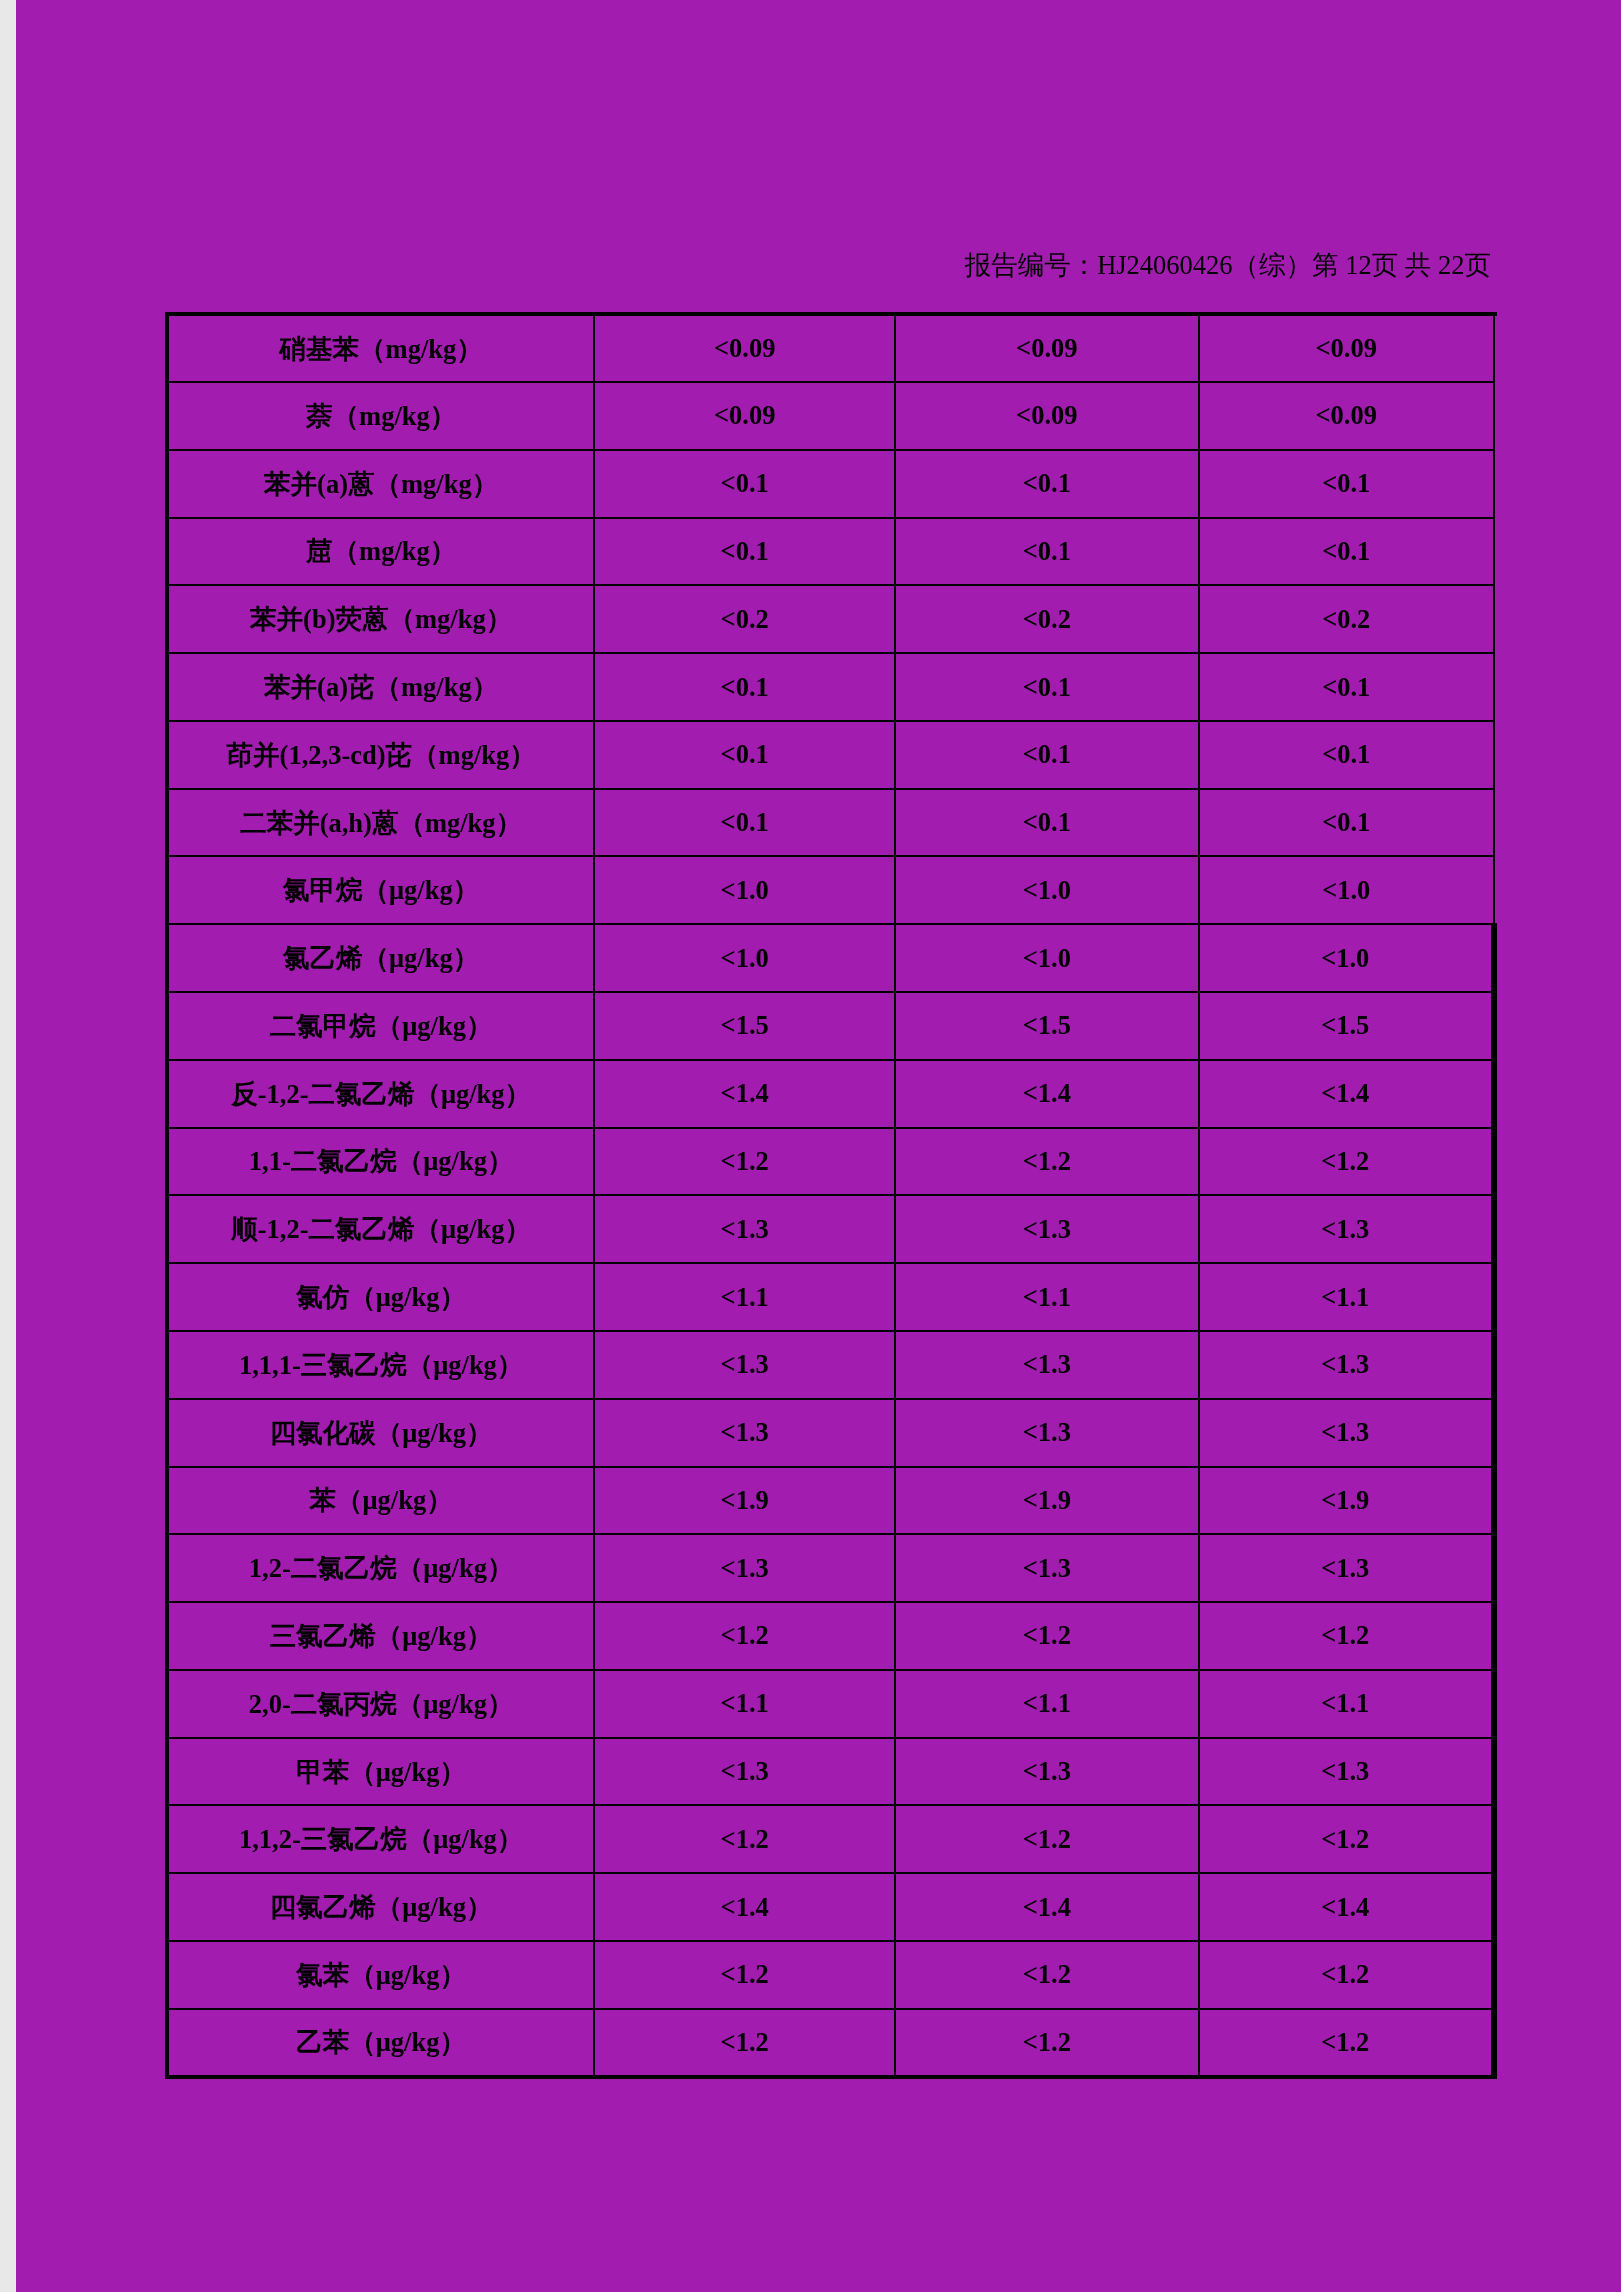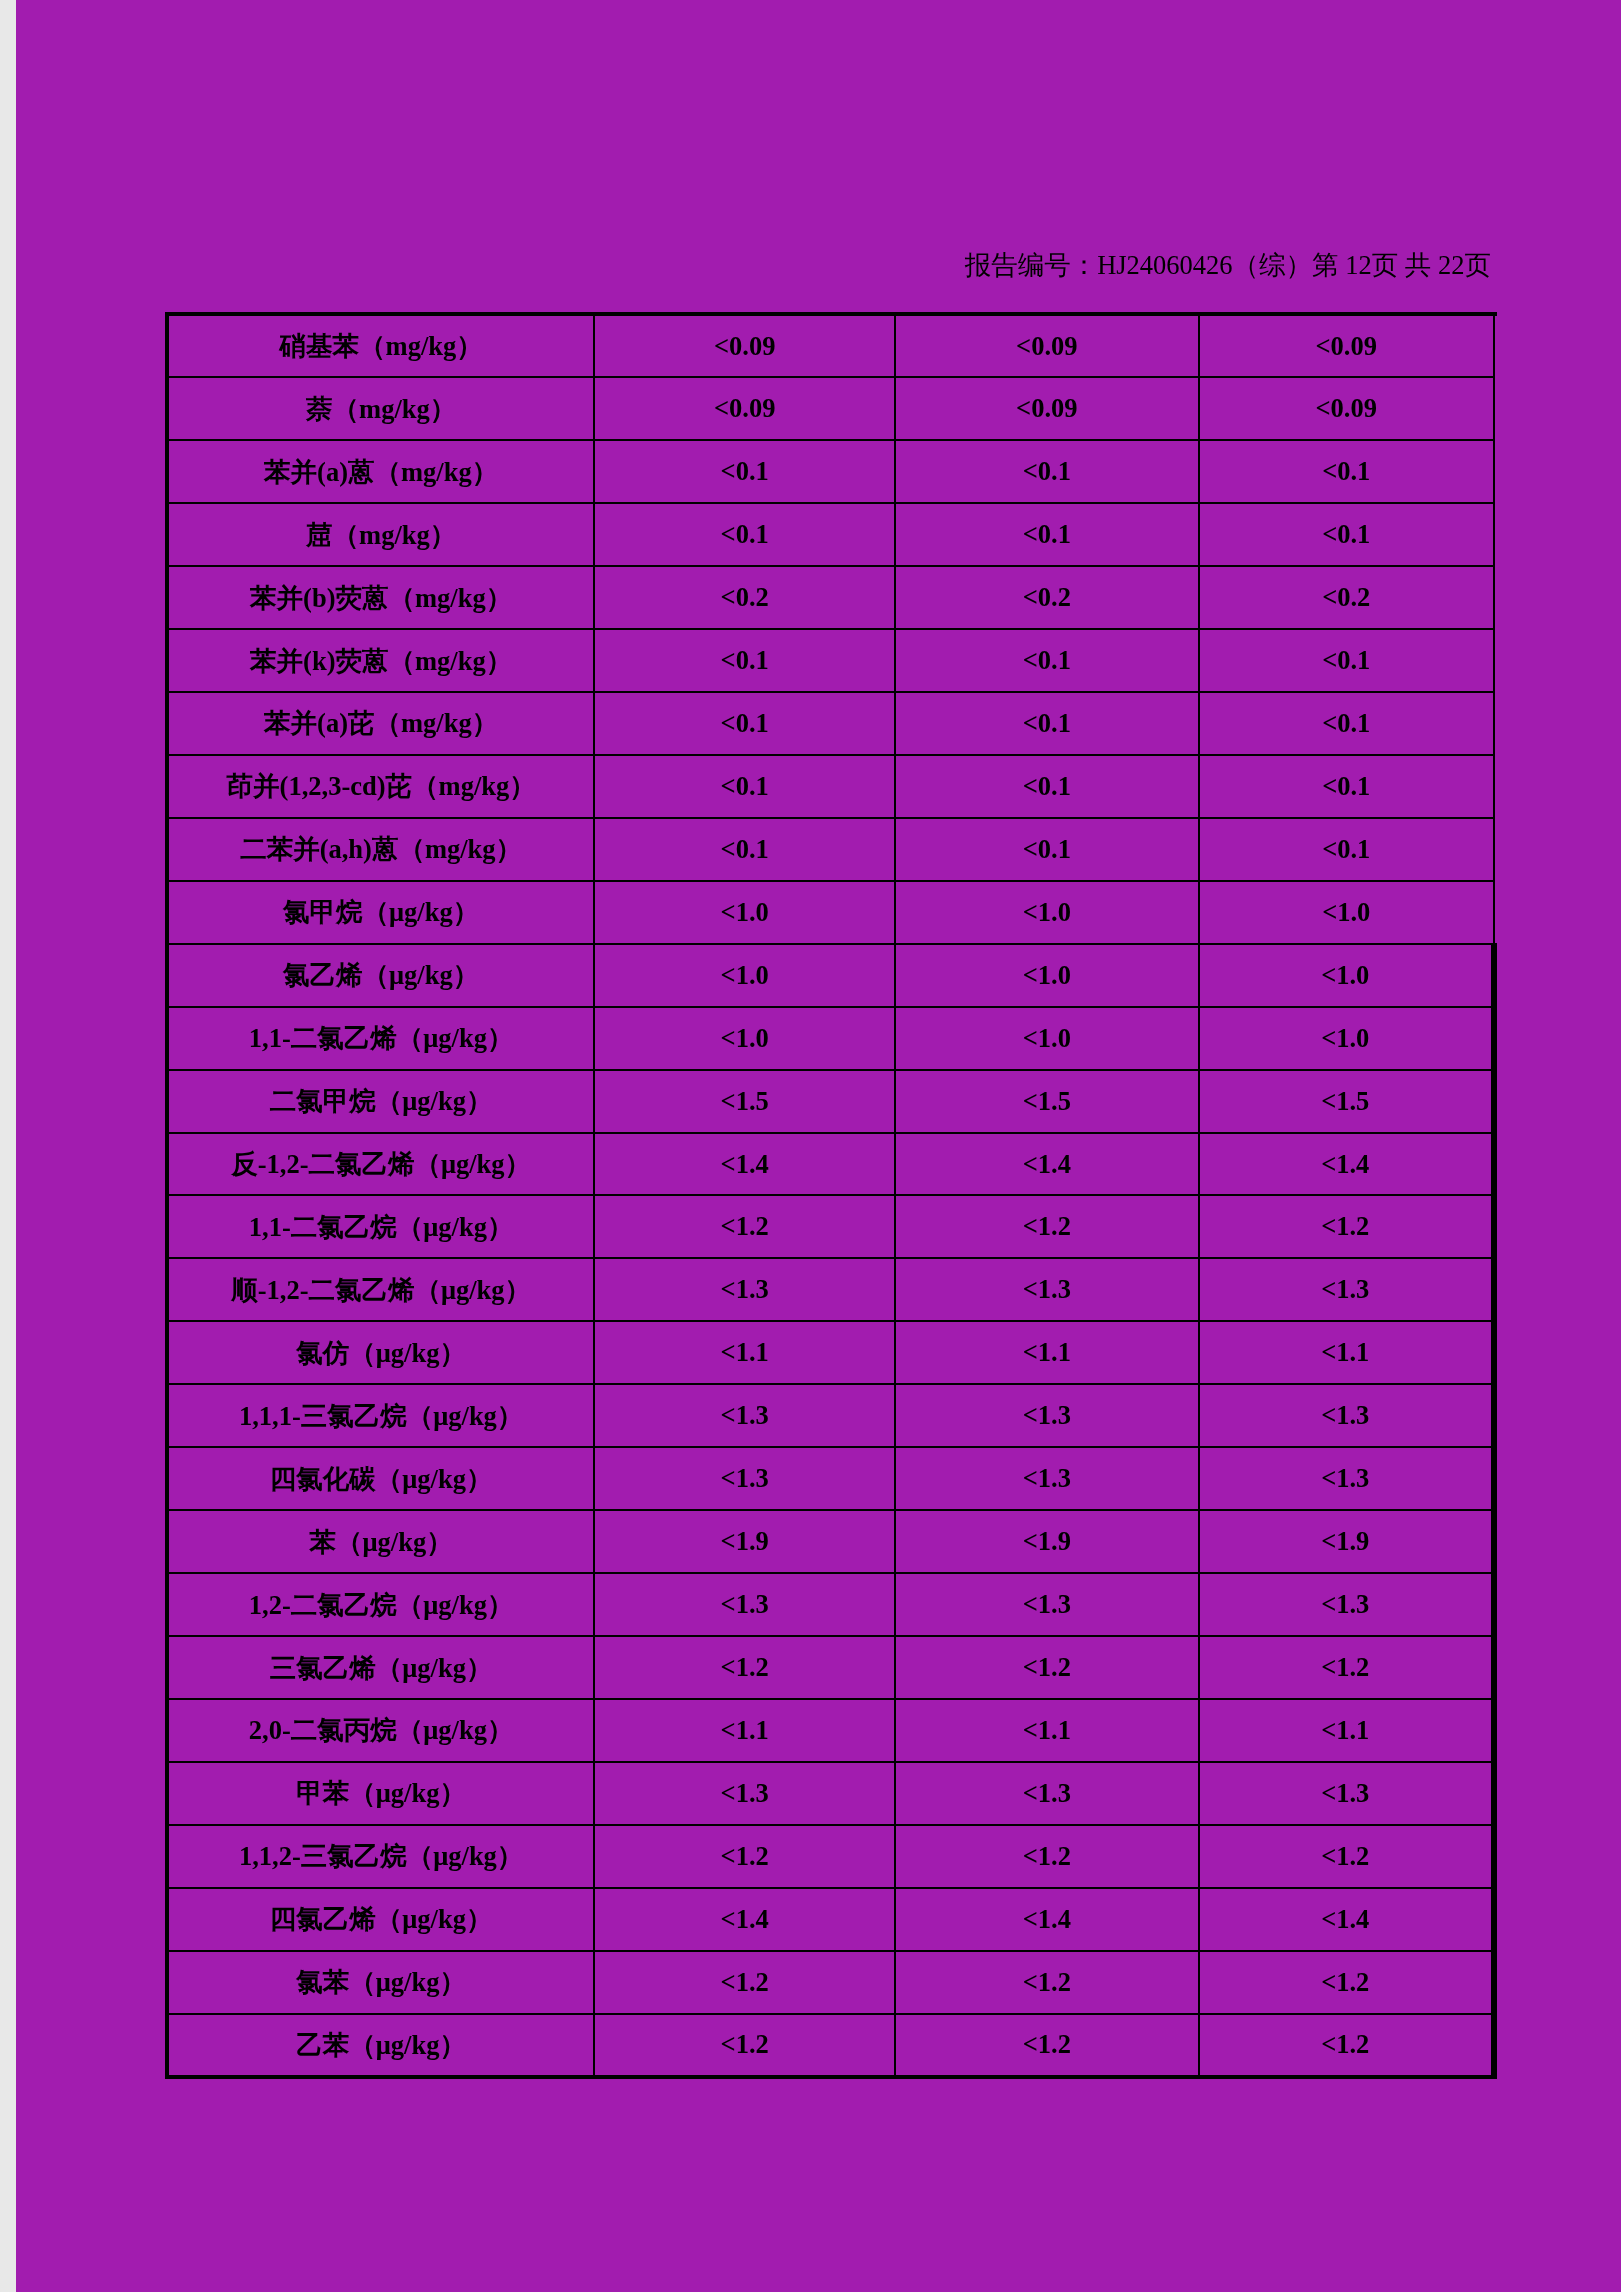--- a/index.html
+++ b/index.html
@@ -97,26 +97,20 @@
             <td>&lt;0.1</td>
             <td class="val-last">&lt;0.1</td>
           </tr>
           <tr>
             <td>苯并(b)荧蒽（mg/kg）</td>
             <td>&lt;0.2</td>
             <td>&lt;0.2</td>
             <td class="val-last">&lt;0.2</td>
           </tr>
           <tr>
-            <td>苯并(k)荧蒽（mg/kg）</td>
-            <td>&lt;0.1</td>
-            <td>&lt;0.1</td>
-            <td class="val-last">&lt;0.1</td>
-          </tr>
-          <tr>
             <td>苯并(a)芘（mg/kg）</td>
             <td>&lt;0.1</td>
             <td>&lt;0.1</td>
             <td class="val-last">&lt;0.1</td>
           </tr>
           <tr>
             <td>茚并(1,2,3-cd)芘（mg/kg）</td>
             <td>&lt;0.1</td>
             <td>&lt;0.1</td>
             <td class="val-last">&lt;0.1</td>
@@ -128,26 +122,20 @@
             <td class="val-last">&lt;0.1</td>
           </tr>
           <tr>
             <td>氯甲烷（μg/kg）</td>
             <td>&lt;1.0</td>
             <td>&lt;1.0</td>
             <td class="val-last">&lt;1.0</td>
           </tr>
           <tr class="thick-right">
             <td>氯乙烯（μg/kg）</td>
-            <td>&lt;1.0</td>
-            <td>&lt;1.0</td>
-            <td class="val-last">&lt;1.0</td>
-          </tr>
-          <tr class="thick-right">
-            <td>1,1-二氯乙烯（μg/kg）</td>
             <td>&lt;1.0</td>
             <td>&lt;1.0</td>
             <td class="val-last">&lt;1.0</td>
           </tr>
           <tr class="thick-right">
             <td>二氯甲烷（μg/kg）</td>
             <td>&lt;1.5</td>
             <td>&lt;1.5</td>
             <td class="val-last">&lt;1.5</td>
           </tr>

